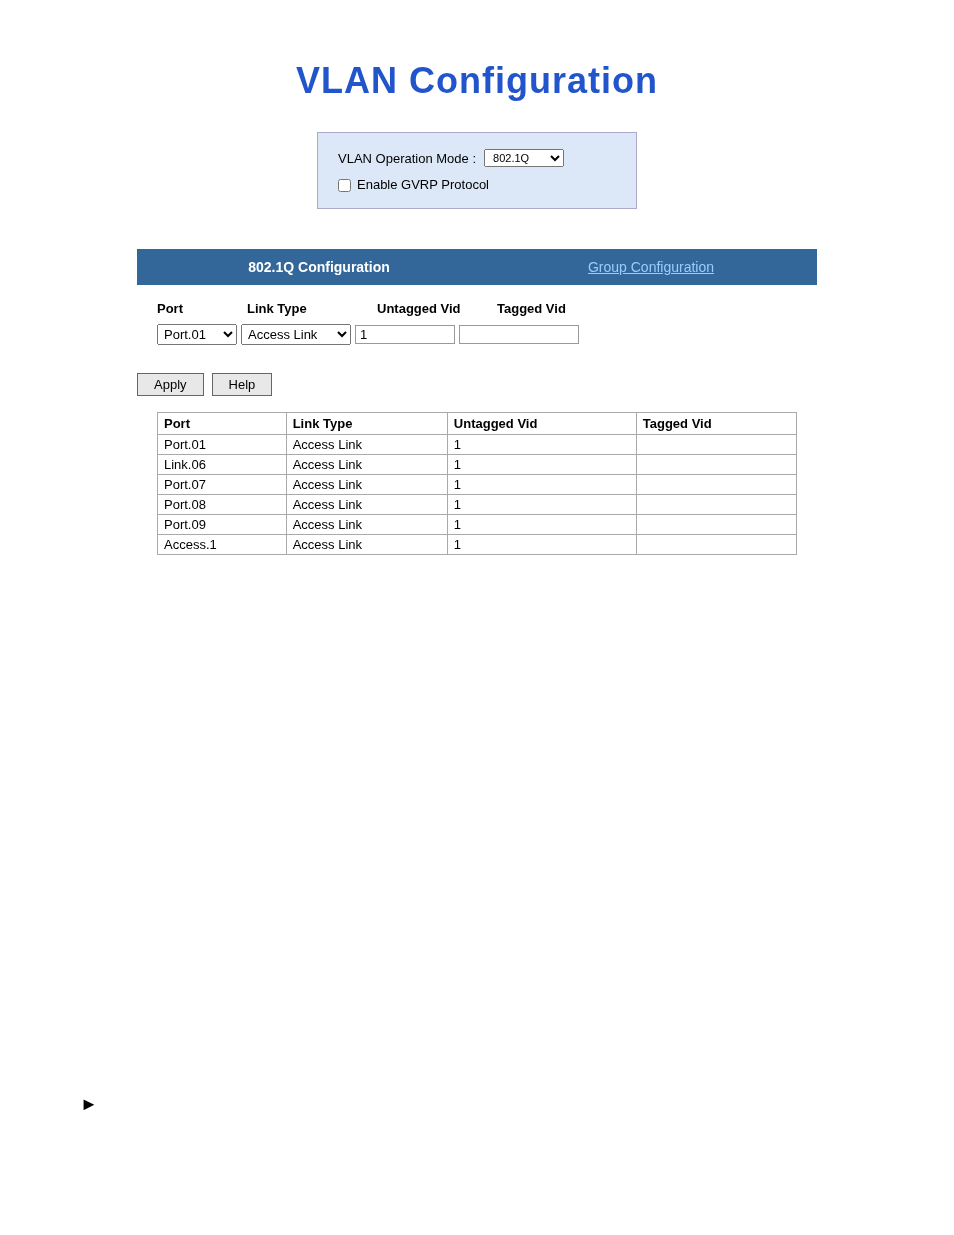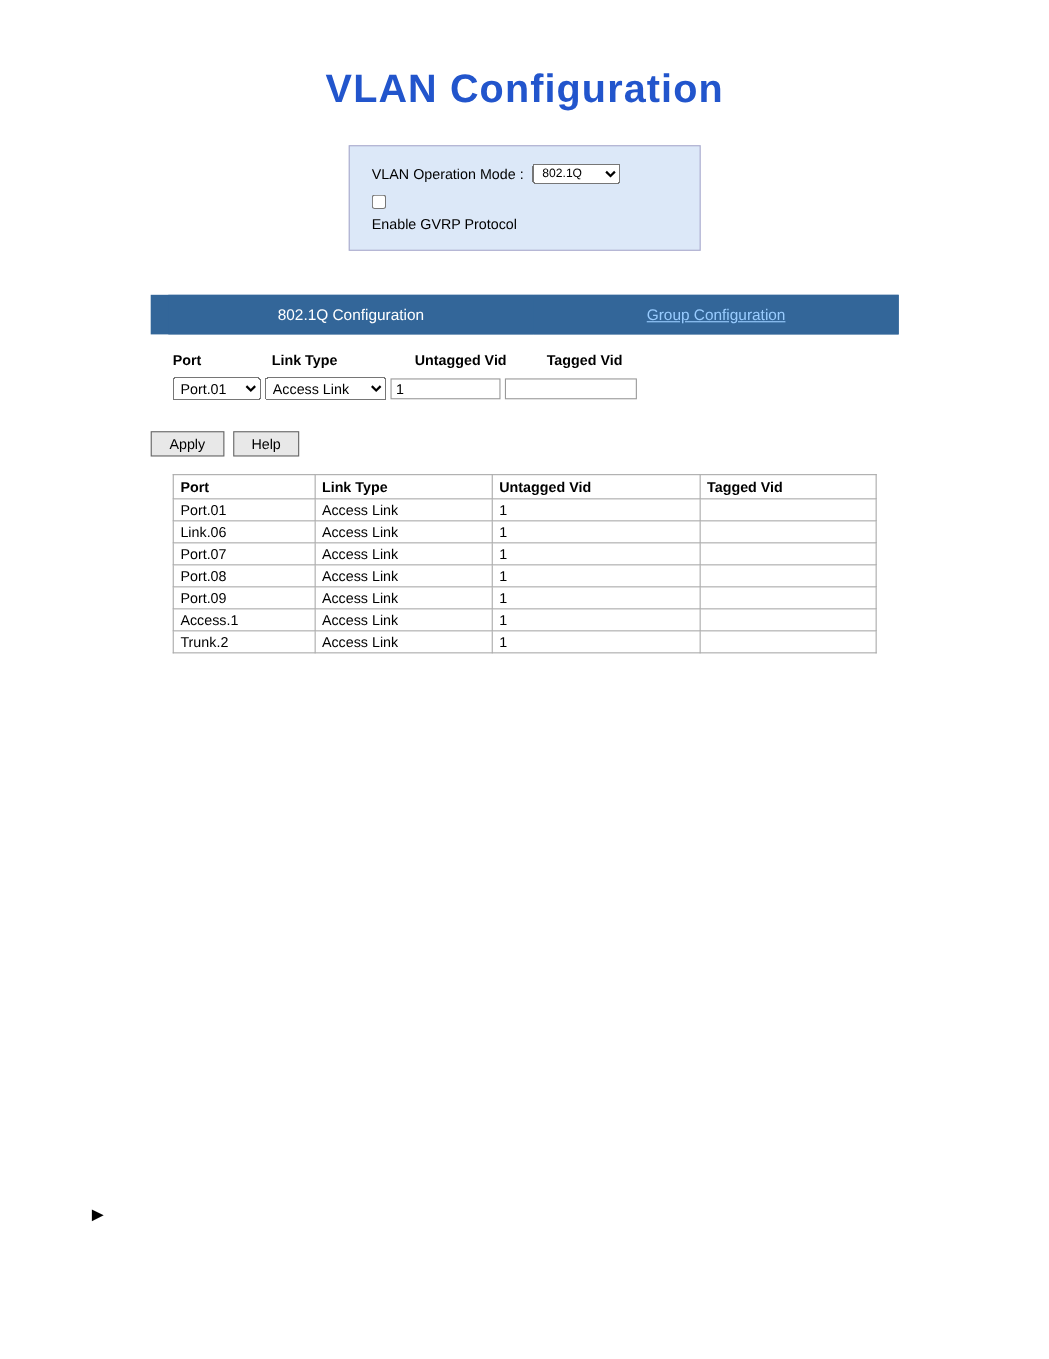--- a/index.html
+++ b/index.html
@@ -48,40 +48,39 @@
     }
 
     .vlan-mode-row select {
       font-size: 11px;
       padding: 1px 4px;
       width: 80px;
     }
 
     .gvrp-row {
       display: flex;
-      align-items: flex-start;
+      align-items: flex-end;
       gap: 6px;
       font-size: 13px;
-      flex-direction: column;
     }
 
     .main-section {
       width: 680px;
     }
 
     .tab-bar {
       display: flex;
       background: #336699;
       height: 36px;
     }
 
     .tab-active {
       background: #336699;
       color: #ffffff;
-      font-weight: normal;
+      font-weight: bold;
       font-size: 14px;
       padding: 0 30px;
       display: flex;
       align-items: center;
       justify-content: center;
       flex: 1;
       margin-left: 16px;
     }
 
     .tab-link {
@@ -316,24 +315,18 @@
             <td>Access Link</td>
             <td>1</td>
             <td></td>
           </tr>
           <tr>
             <td>Access.1</td>
             <td>Access Link</td>
             <td>1</td>
             <td></td>
           </tr>
-          <tr>
-            <td>Trunk.2</td>
-            <td>Access Link</td>
-            <td>1</td>
-            <td></td>
-          </tr>
         </tbody>
     </table>
   </div>
 
   <div class="footer-arrow">►</div>
 </div>
 
 </body></html>

